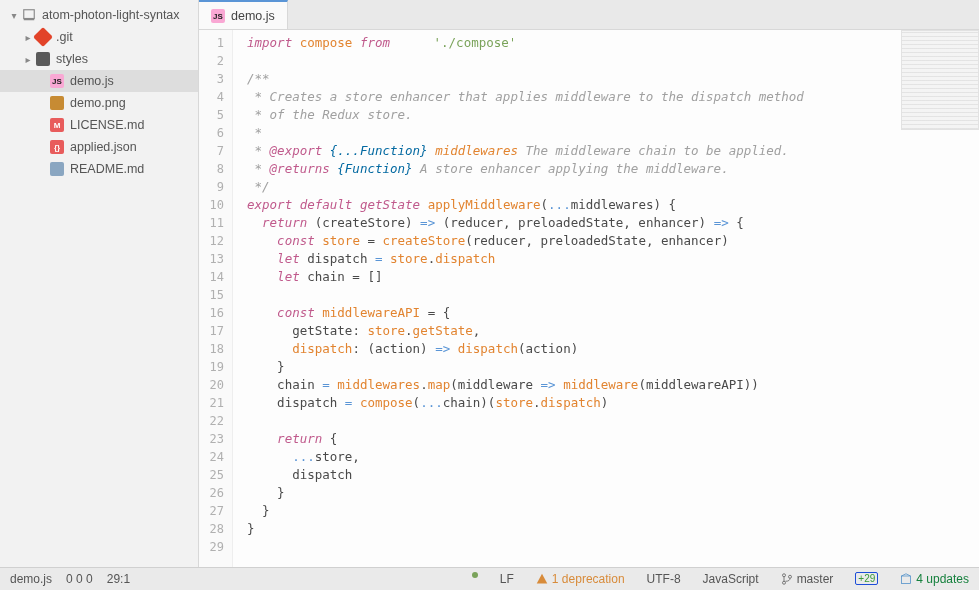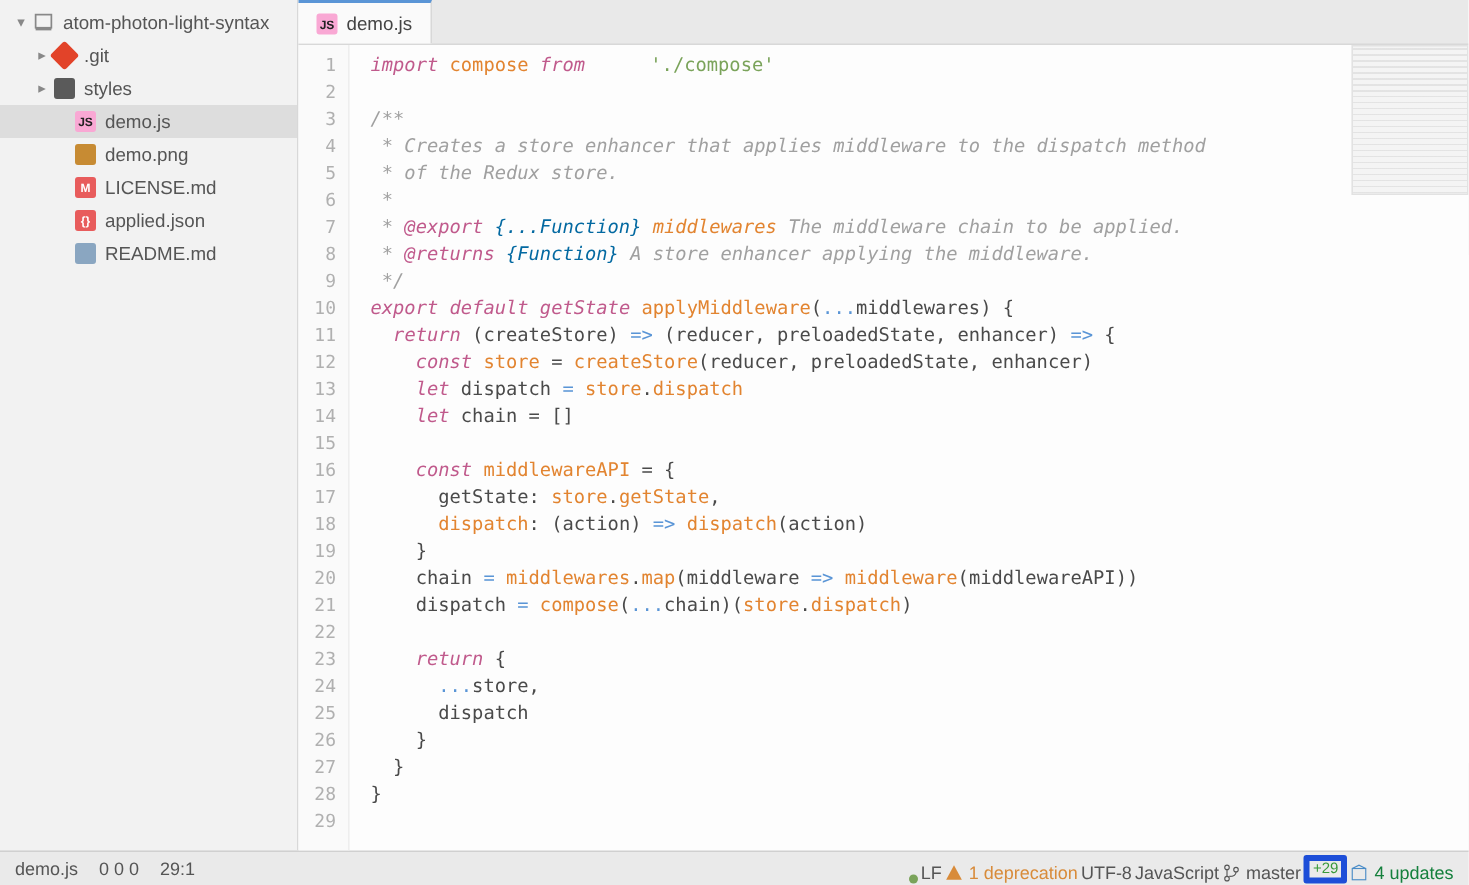--- a/index.html
+++ b/index.html
@@ -92,24 +92,24 @@
 .ret { color: #c05a8c; font-style: italic; }
 .var { color: #e28430; }
 
 
 .status-bar {
   height: 23px; background: #eaeaea; border-top: 1px solid #d0d0d0;
   display: flex; align-items: center; font-size: 12px; color: #555;
   padding: 0 10px;
 }
 .status-left { display: flex; align-items: center; gap: 14px; }
-.status-right { margin-left: auto; display: flex; align-items: flex-end; gap: 2px; }
+.status-right { margin-left: auto; display: flex; align-items: flex-start; gap: 22px; }
 .sb-item { display: inline-flex; align-items: center; gap: 4px; }
 .warn { color: #d88b3a; }
-.git-add { color: #3a9a3a; border: 4px solid #1d4ed8; padding: 0 2px; font-size: 10px; border-radius: 2px; }
+.git-add { color: #3a9a3a; border: 1px solid #1d4ed8; padding: 0 2px; font-size: 10px; border-radius: 2px; }
 .updates { color: #15803d; }
 .dot { width: 6px; height: 6px; border-radius: 50%; background: #7aa35a; }
 
 svg { display: block; }
 </style>
 </head>
 <body>
 
 <div class="main-area">
 

